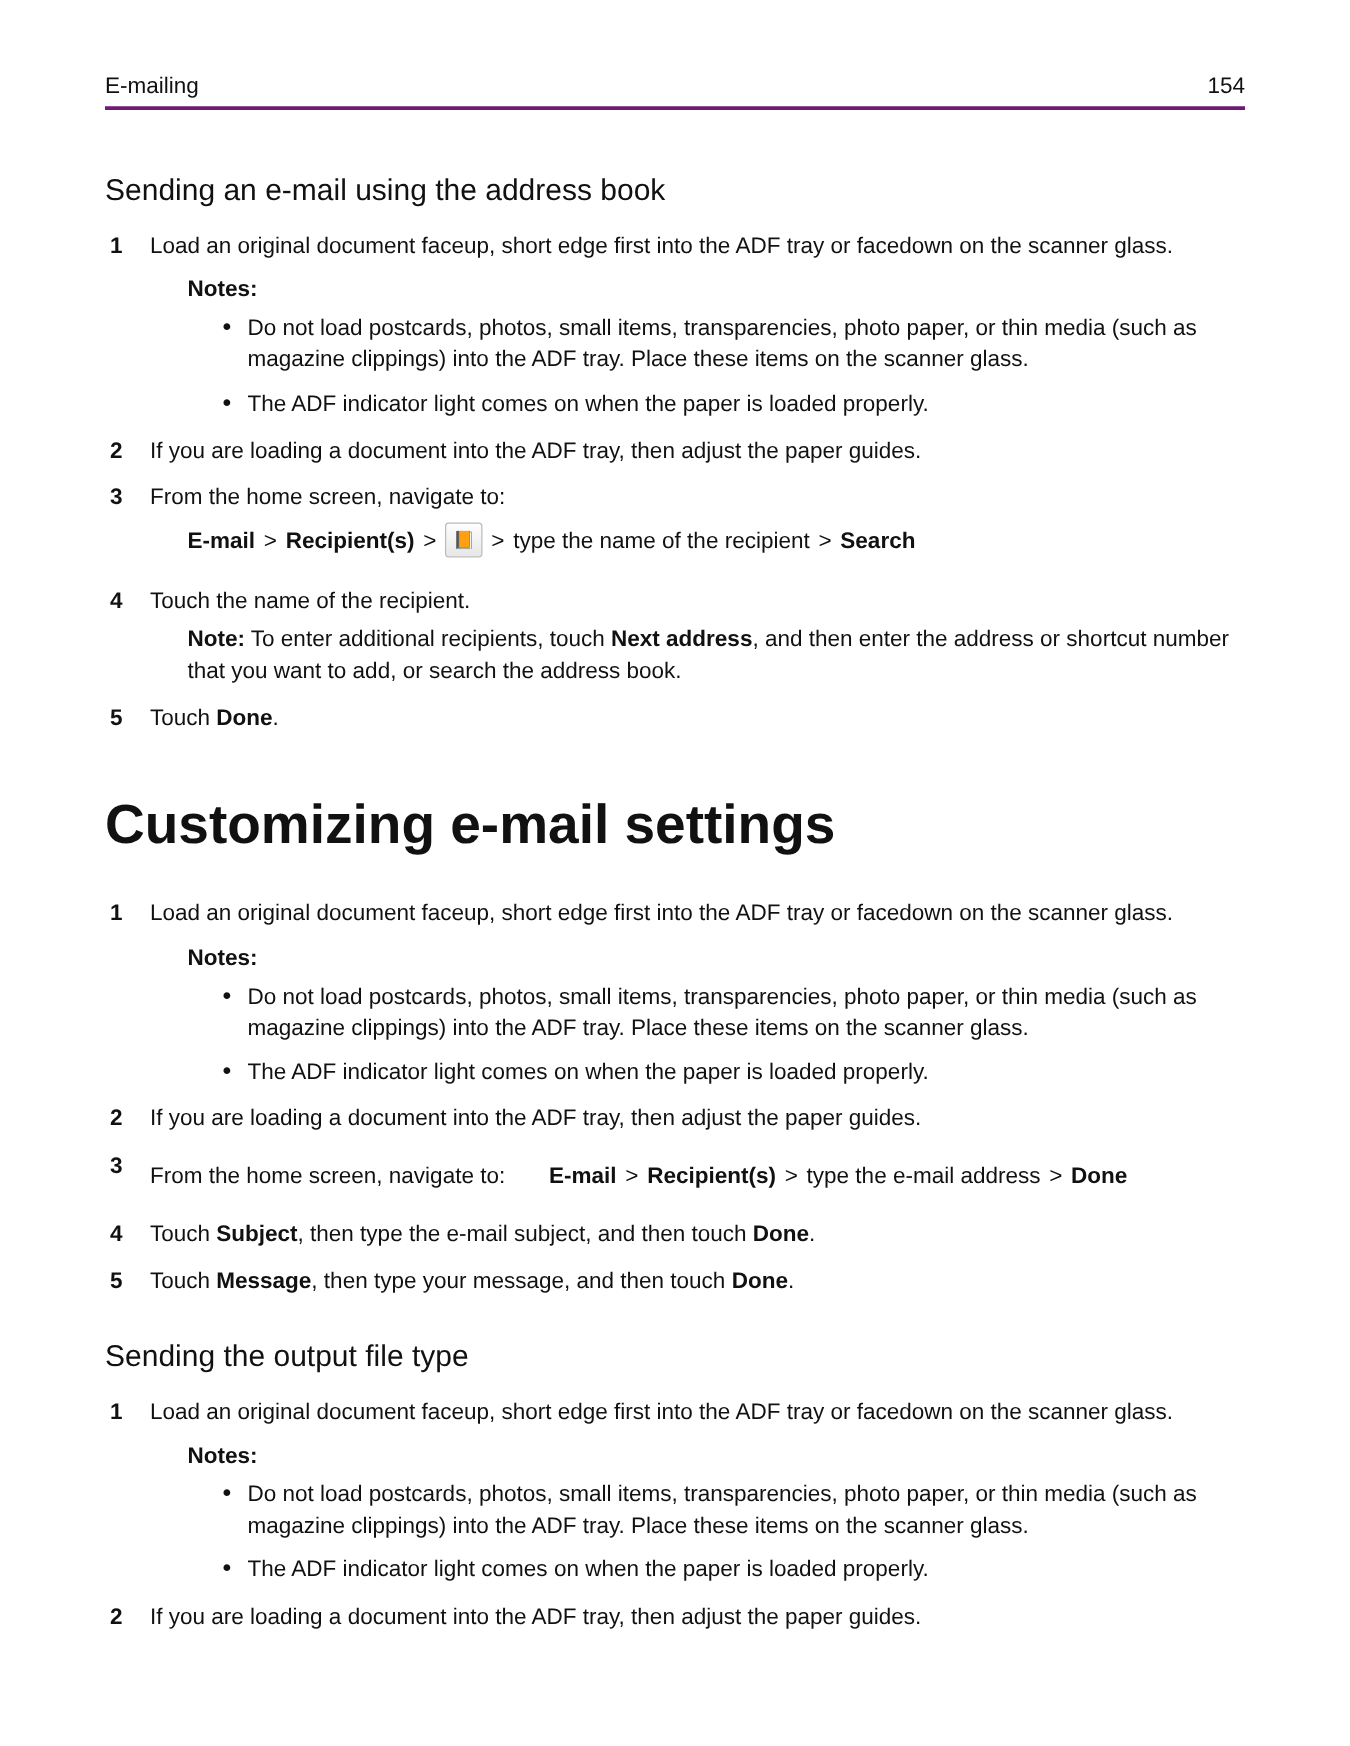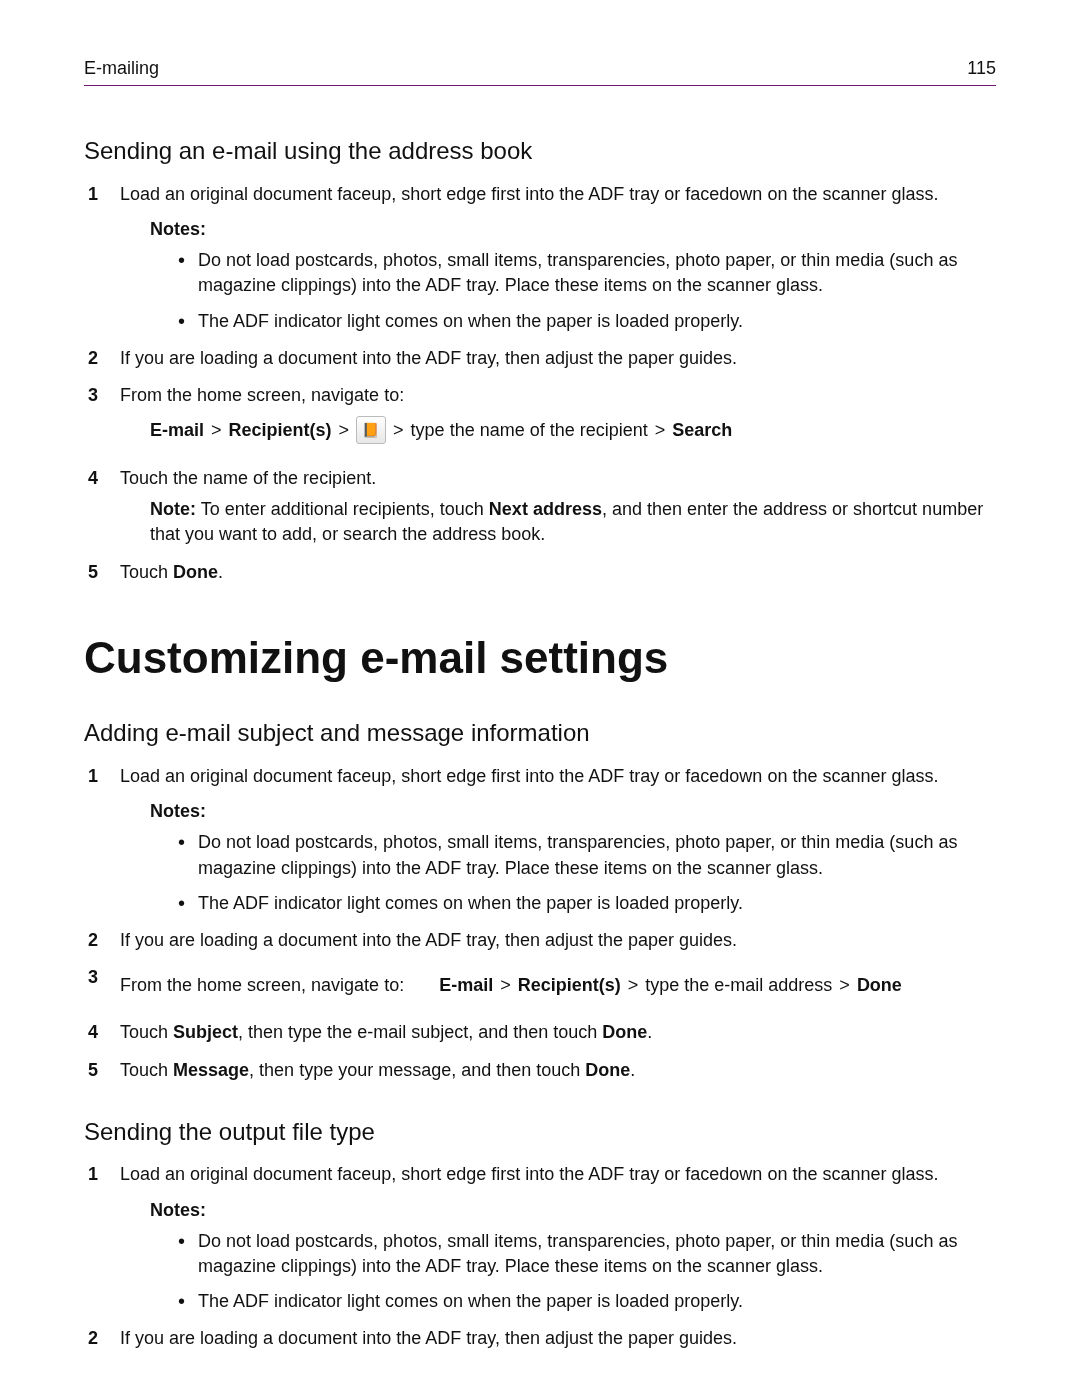--- a/index.html
+++ b/index.html
@@ -15,21 +15,21 @@
     width: 1080px;
     min-height: 1397px;
     box-sizing: border-box;
     padding: 56px 84px 40px 84px;
   }
   .running-head {
     display: flex;
     justify-content: space-between;
     font-size: 18px;
     padding-bottom: 4px;
-    border-bottom: 1px solid #701a75;
+    border-bottom: 3px solid #701a75;
     margin-bottom: 48px;
   }
   h2.sub-heading {
     font-size: 24px;
     font-weight: 400;
     margin: 18px 0 14px 0;
   }
   h1.section-heading {
     font-size: 44px;
     font-weight: 700;
@@ -104,21 +104,21 @@
   }
   b { font-weight: 700; }
 </style>
 </head>
 <body>
 
 <div class="page">
 
   <div class="running-head">
     <span>E-mailing</span>
-    <span>115</span>
+    <span>154</span>
   </div>
 
   <h2 class="sub-heading">Sending an e-mail using the address book</h2>
 
   <ol class="steps">
     <li>
       <span>Load an original document faceup, short edge first into the ADF tray or facedown on the scanner glass.</span>
       <div class="notes-label">Notes:</div>
       <ul class="notes">
         <li>Do not load postcards, photos, small items, transparencies, photo paper, or thin media (such as magazine clippings) into the ADF tray. Place these items on the scanner glass.</li>
@@ -148,21 +148,20 @@
         <b>Note:</b><span> To enter additional recipients, touch </span><b>Next address</b><span>, and then enter the address or shortcut number that you want to add, or search the address book.</span>
       </div>
     </li>
     <li>
       <span>Touch </span><b>Done</b><span>.</span>
     </li>
   </ol>
 
   <h1 class="section-heading">Customizing e-mail settings</h1>
 
-  <h2 class="sub-heading">Adding e-mail subject and message information</h2>
 
   <ol class="steps">
     <li>
       <span>Load an original document faceup, short edge first into the ADF tray or facedown on the scanner glass.</span>
       <div class="notes-label">Notes:</div>
       <ul class="notes">
         <li>Do not load postcards, photos, small items, transparencies, photo paper, or thin media (such as magazine clippings) into the ADF tray. Place these items on the scanner glass.</li>
         <li>The ADF indicator light comes on when the paper is loaded properly.</li>
       </ul>
     </li>

